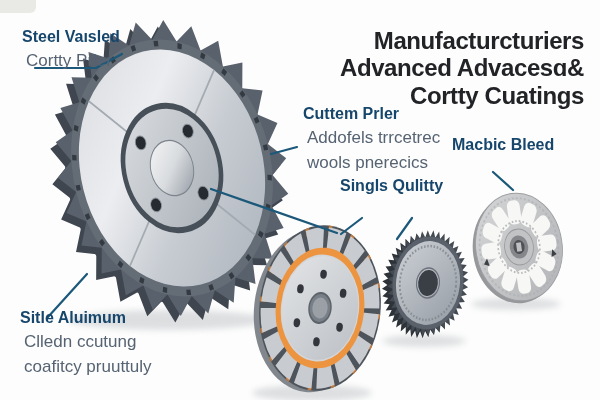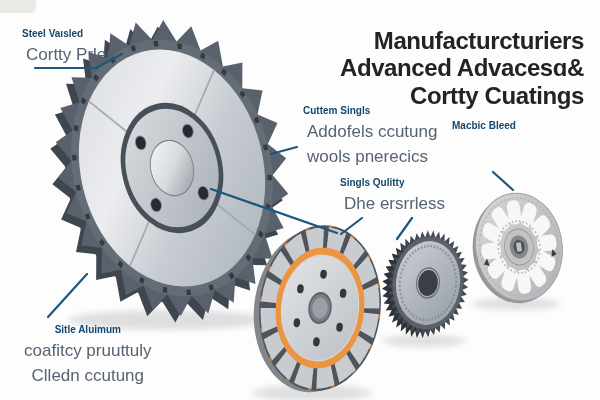--- a/index.html
+++ b/index.html
@@ -4,27 +4,27 @@
 <style>
   html,body{margin:0;padding:0;background:#ffffff;}
   .stage{position:relative;width:600px;height:400px;background:#fdfdfd;overflow:hidden;
          font-family:"Liberation Sans",sans-serif;}
   .scene{position:absolute;left:0;top:0;}
   .corner-artifact{position:absolute;left:0;top:0;width:36px;height:13px;
          background:#e9e9e6;border-radius:0 0 6px 0;}
   .title{position:absolute;top:19px;right:16px;text-align:right;font-weight:bold;
          color:#212326;font-size:24px;line-height:1.14;letter-spacing:-0.4px;margin-top:8px;}
   .label{position:absolute;}
-  .label .hd{font-weight:bold;color:#16466b;font-size:10px;line-height:1.15;margin:0 0 2px 0;}
+  .label .hd{font-weight:bold;color:#16466b;font-size:16px;line-height:1.15;margin:0 0 2px 0;}
   .label .tx{color:#566373;font-size:17px;line-height:1.24;margin:4px;}
   .lab-steel{left:22px;top:28px;}
   .lab-cuttem{left:303px;top:105px;}
   .lab-singls{left:340px;top:177px;}
-  .lab-macbic{left:452px;top:120px;}
-  .lab-sitle{left:20px;top:324px;text-align:center;}
+  .lab-macbic{left:452px;top:136px;}
+  .lab-sitle{left:20px;top:309px;}
   .pointer{stroke:#1b587a;stroke-width:2.2;fill:none;stroke-linecap:round;stroke-linejoin:round;}
 </style>
 </head>
 <body>
 
 <div class="stage">
 
   <svg class="scene" width="600" height="400" viewBox="0 0 600 400">
     <defs>
       <linearGradient id="bladeGrad" x1="0" y1="0" x2="1" y2="1">
@@ -168,33 +168,32 @@
     <div>Advanced Advacesɑ&amp;</div>
     <div>Cortty Cuatings</div>
   </div>
 
   <div class="label lab-steel">
     <p class="hd">Steel Vaısled</p>
     <p class="tx">Cortty Prler</p>
   </div>
 
   <div class="label lab-cuttem">
-    <p class="hd">Cuttem Singls</p>
-    <p class="tx">Addofels ccutung</p>
+    <p class="hd">Cuttem Prler</p>
+    <p class="tx">Addofels trrcetrec</p>
     <p class="tx">wools pnerecics</p>
   </div>
 
   <div class="label lab-singls">
     <p class="hd">Singls Qulitty</p>
-    <p class="tx">Dhe ersrrless</p>
   </div>
 
   <div class="label lab-macbic">
     <p class="hd">Macbic Bleed</p>
   </div>
 
   <div class="label lab-sitle">
     <p class="hd">Sitle Aluimum</p>
+    <p class="tx">Clledn ccutung</p>
     <p class="tx">coafitcy pruuttuly</p>
-    <p class="tx">Clledn ccutung</p>
   </div>
 
 </div>
 
 </body></html>

